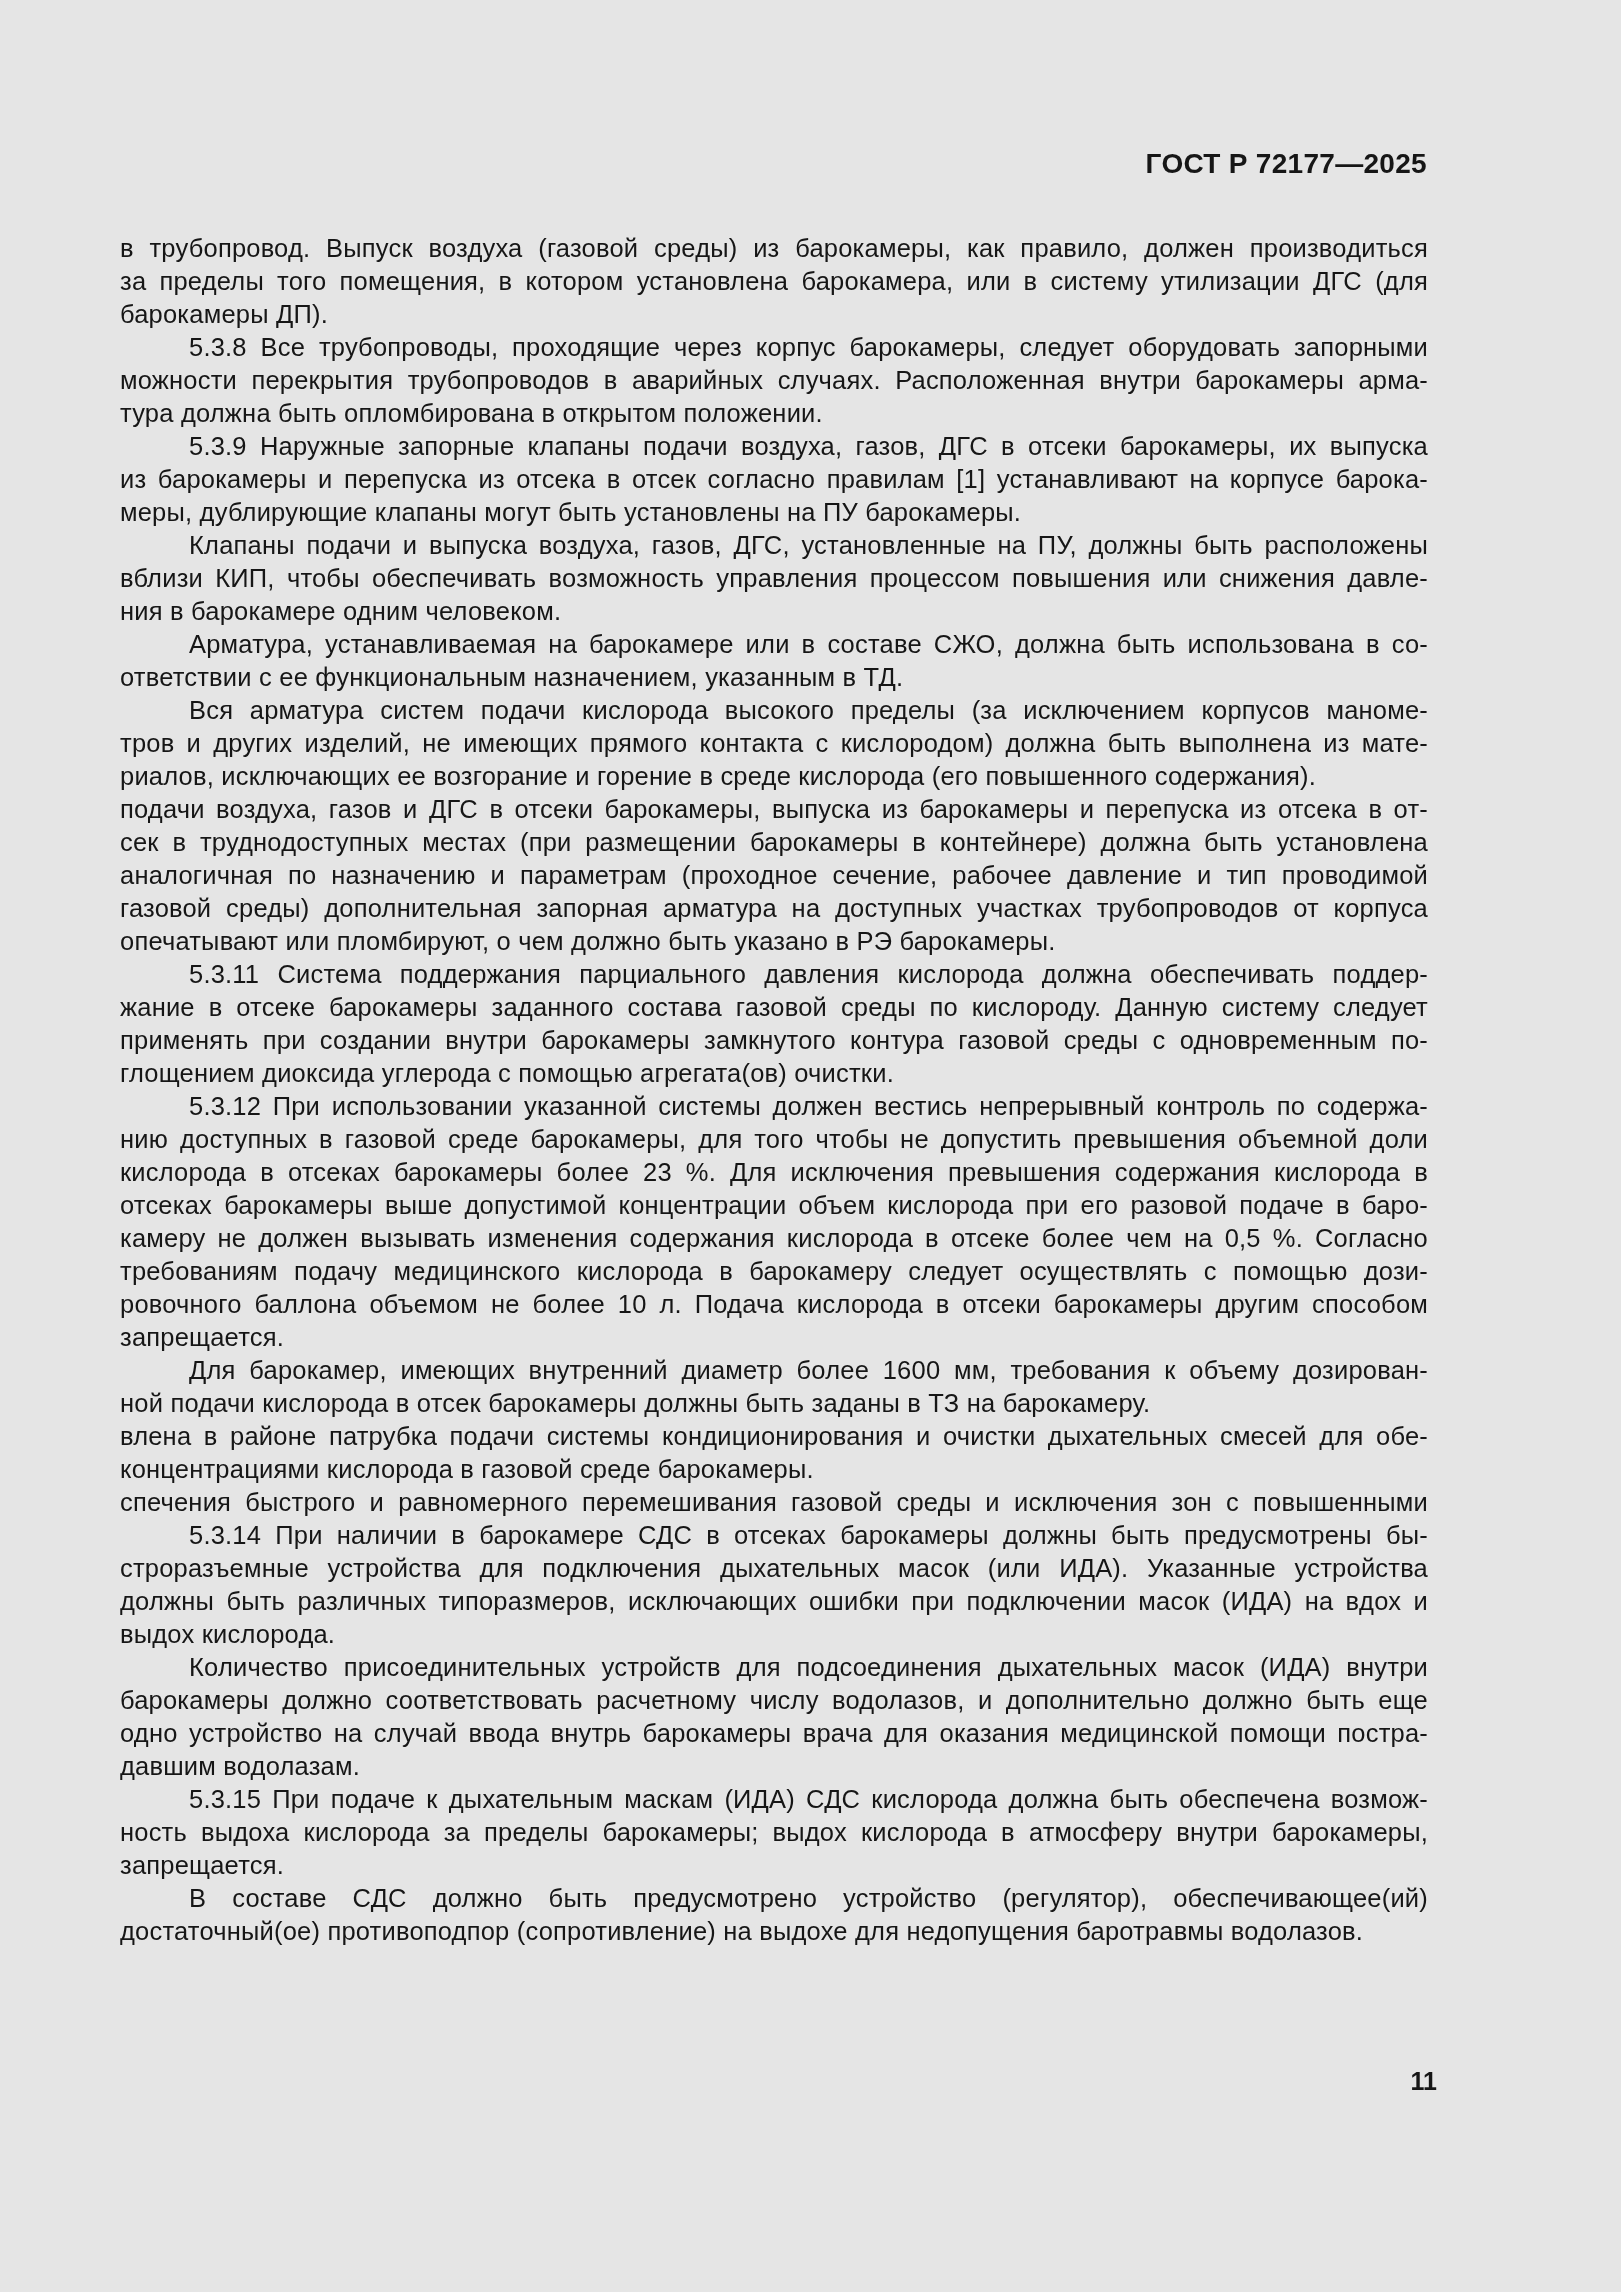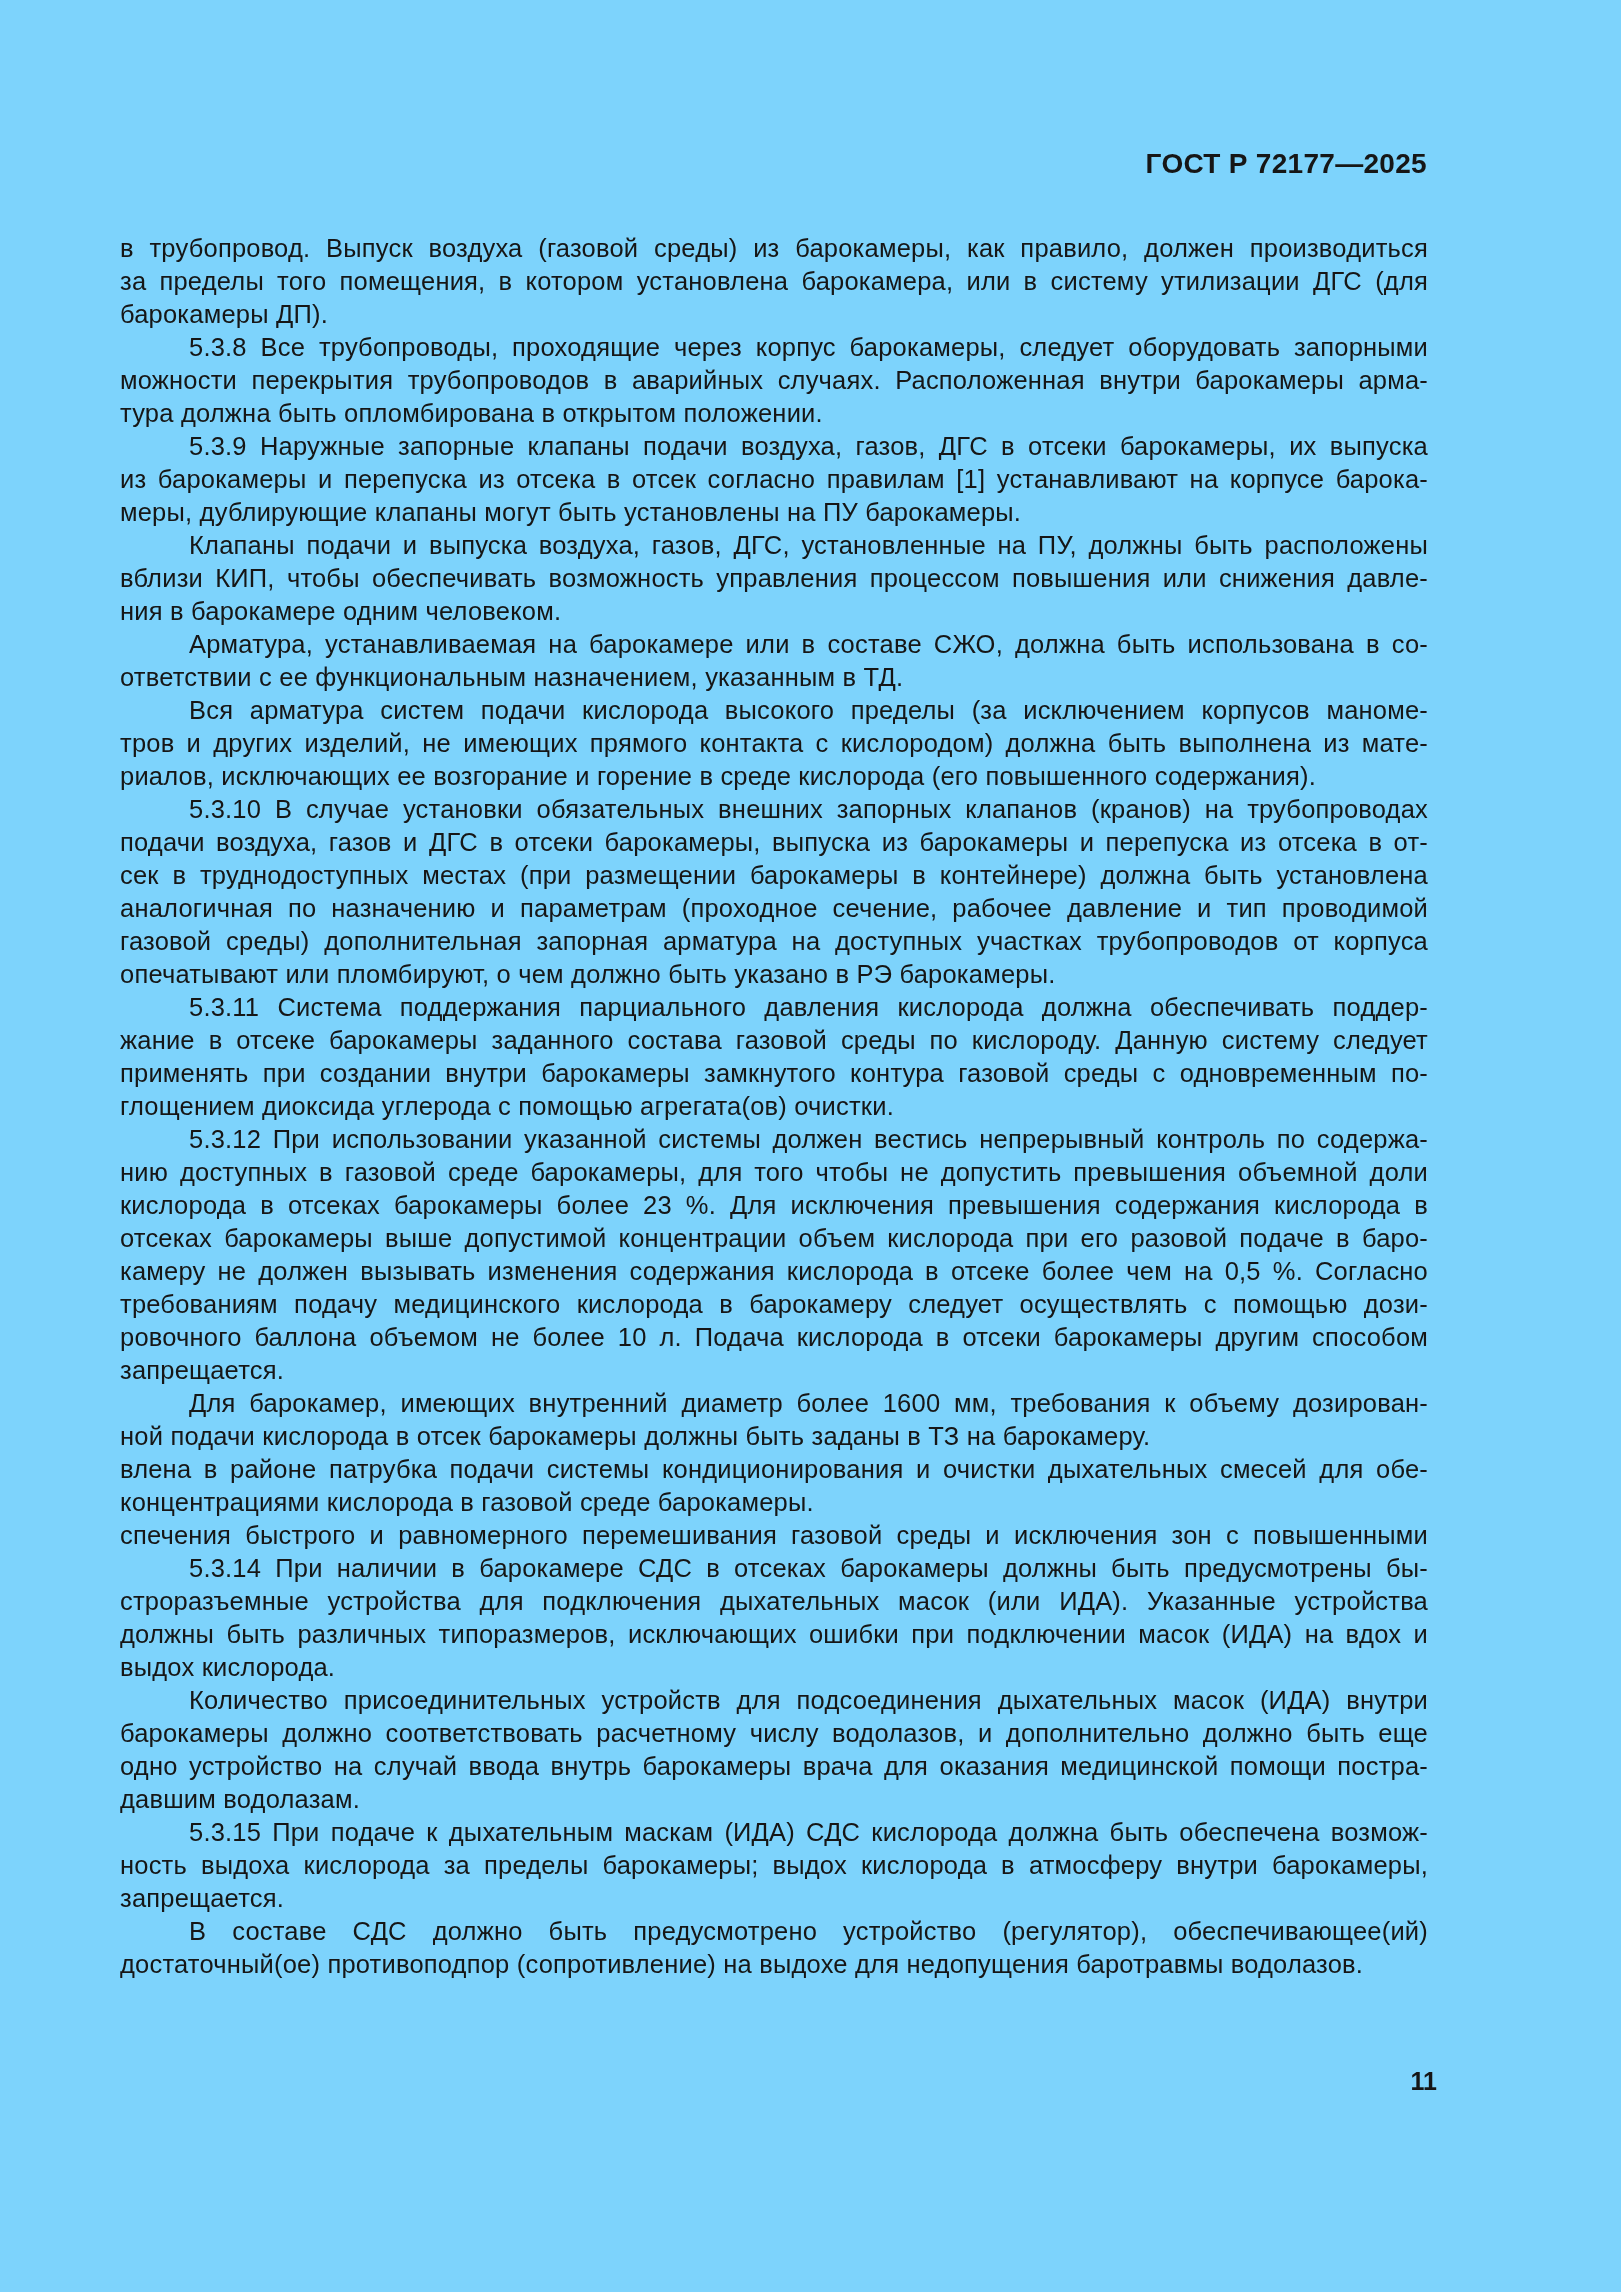--- a/index.html
+++ b/index.html
@@ -4,21 +4,21 @@
 <style>
   html, body {
     margin: 0;
     padding: 0;
     background: #ffffff;
   }
   .page {
     position: relative;
     width: 1621px;
     height: 2293px;
-    background: #7dd3fc;
+    background: #e5e5e5;
     font-family: "Liberation Sans", "DejaVu Sans", sans-serif;
     color: #161616;
     overflow: hidden;
   }
   .doc-header {
     position: absolute;
     top: 148px;
     right: 194px;
     font-size: 28px;
     font-weight: bold;
@@ -85,21 +85,20 @@
       <div class="para">
         <div class="line first">Арматура, устанавливаемая на барокамере или в составе СЖО, должна быть использована в со-</div>
         <div class="line last">ответствии с ее функциональным назначением, указанным в ТД.</div>
       </div>
       <div class="para">
         <div class="line first">Вся арматура систем подачи кислорода высокого пределы (за исключением корпусов маноме-</div>
         <div class="line">тров и других изделий, не имеющих прямого контакта с кислородом) должна быть выполнена из мате-</div>
         <div class="line last">риалов, исключающих ее возгорание и горение в среде кислорода (его повышенного содержания).</div>
       </div>
       <div class="para">
-        <div class="line first">5.3.10 В случае установки обязательных внешних запорных клапанов (кранов) на трубопроводах</div>
         <div class="line">подачи воздуха, газов и ДГС в отсеки барокамеры, выпуска из барокамеры и перепуска из отсека в от-</div>
         <div class="line">сек в труднодоступных местах (при размещении барокамеры в контейнере) должна быть установлена</div>
         <div class="line">аналогичная по назначению и параметрам (проходное сечение, рабочее давление и тип проводимой</div>
         <div class="line">газовой среды) дополнительная запорная арматура на доступных участках трубопроводов от корпуса</div>
         <div class="line last">опечатывают или пломбируют, о чем должно быть указано в РЭ барокамеры.</div>
       </div>
       <div class="para">
         <div class="line first">5.3.11 Система поддержания парциального давления кислорода должна обеспечивать поддер-</div>
         <div class="line">жание в отсеке барокамеры заданного состава газовой среды по кислороду. Данную систему следует</div>
         <div class="line">применять при создании внутри барокамеры замкнутого контура газовой среды с одновременным по-</div>

